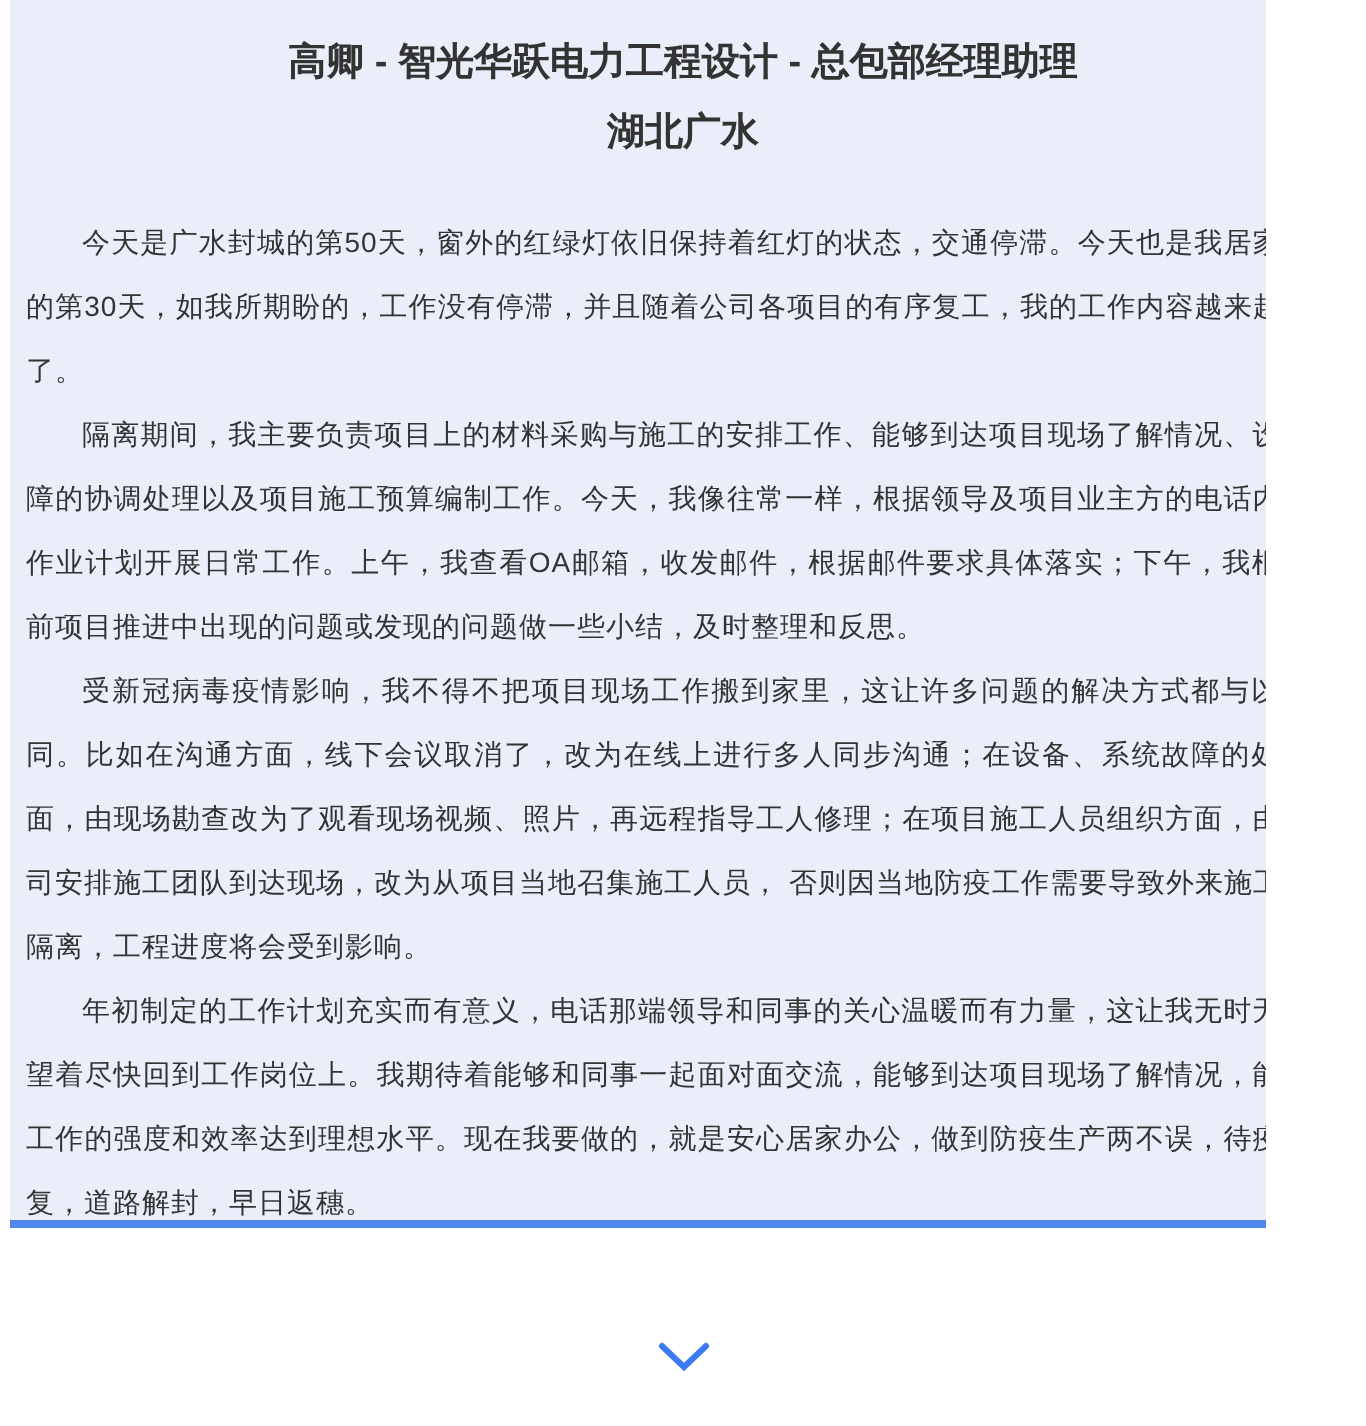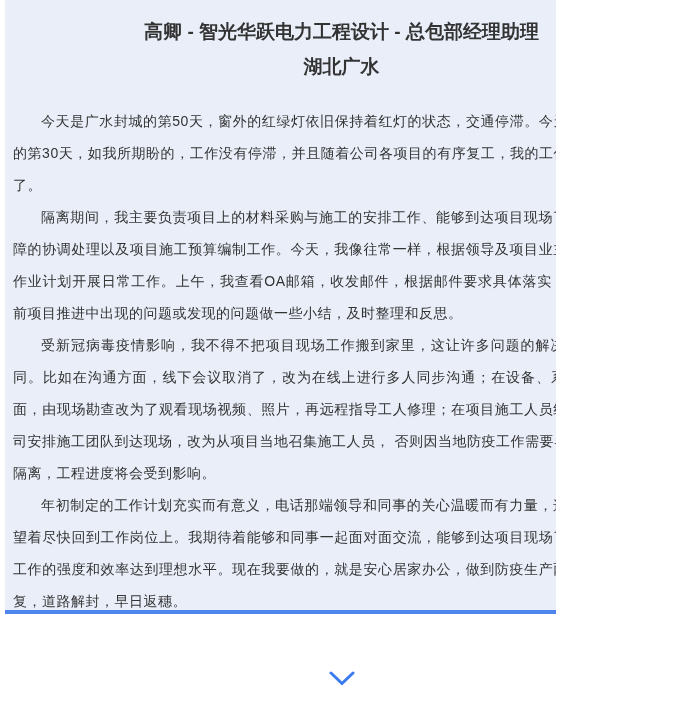--- a/index.html
+++ b/index.html
@@ -3,21 +3,21 @@
 <meta charset="utf-8">
 <style>
   html, body {
     margin: 0;
     padding: 0;
     background: #ffffff;
     font-family: "Liberation Sans", "DejaVu Sans", sans-serif;
   }
   .page {
     position: relative;
-    width: 556px;
+    width: 633px;
     height: 713px;
     background: #ffffff;
     overflow: hidden;
   }
   .card {
     position: absolute;
     left: 5px;
     top: 0;
     width: 673px;
     height: 614px;

